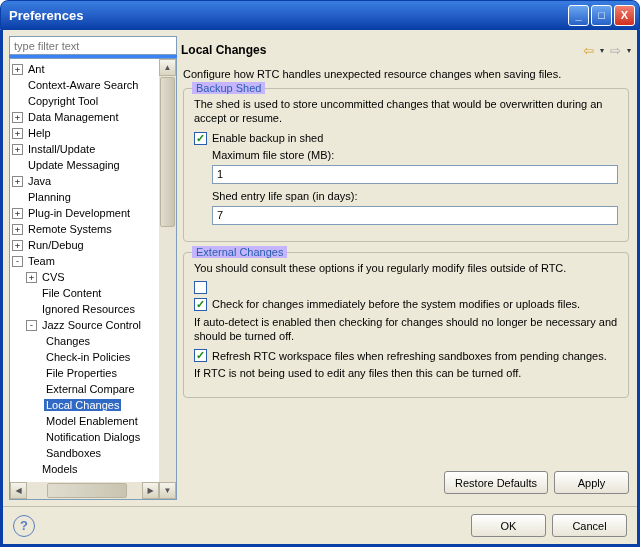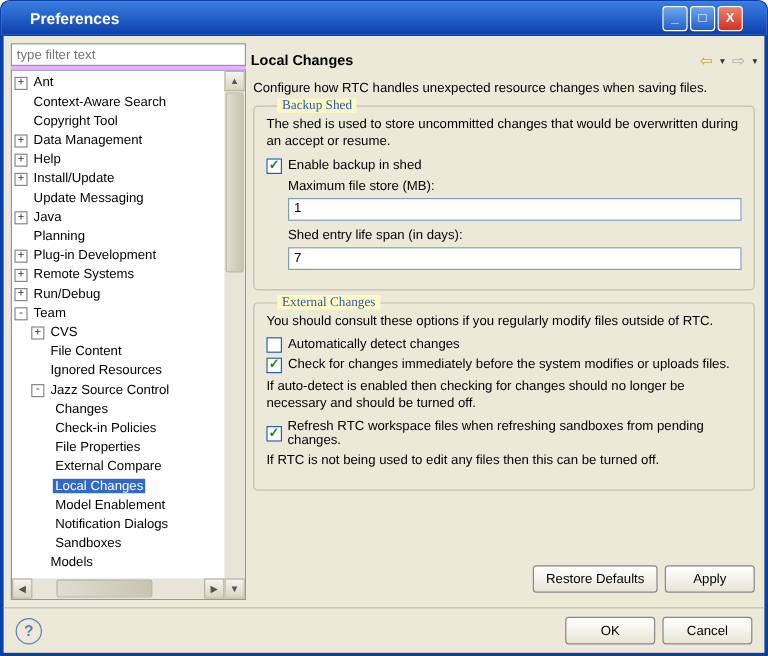--- a/index.html
+++ b/index.html
@@ -1,34 +1,34 @@
 <!DOCTYPE html>
 <html><head>
 <meta charset="utf-8">
 <style>
 * { box-sizing: border-box; margin: 0; padding: 0; }
 body { font-family: Tahoma, sans-serif; font-size: 11px; background: #fff; width: 640px; height: 547px; overflow: hidden; }
 
 
-.titlebar { height: 30px; background: linear-gradient(to bottom, #3a7de0 0%, #2560c8 50%, #0a3fa8 100%); display: flex; align-items: center; padding: 0 20px; border-radius: 8px 8px 0 0; border: 1px solid #0a3fa8; gap: 24px; }
+.titlebar { height: 30px; background: linear-gradient(to bottom, #3a7de0 0%, #2560c8 50%, #0a3fa8 100%); display: flex; align-items: center; padding: 0 4px; border-radius: 8px 8px 0 0; border: 1px solid #0a3fa8; gap: 24px; }
 .titlebar-title { color: #fff; font-weight: bold; font-size: 13px; margin-left: 4px; flex: 1; }
 .titlebar-btns { display: flex; gap: 2px; }
 .titlebar-btn { width: 21px; height: 21px; border: 1px solid #fff; border-radius: 3px; display: flex; align-items: center; justify-content: center; color: #fff; font-weight: bold; font-size: 11px; }
 .titlebar-btn.min { background: linear-gradient(to bottom, #6ba7f0, #2560c8); }
 .titlebar-btn.max { background: linear-gradient(to bottom, #6ba7f0, #2560c8); }
 .titlebar-btn.close { background: linear-gradient(to bottom, #f08070, #d03020); }
 
 
 .outer { border: 3px solid #0a3fa8; border-top: none; height: 517px; background: #ece9d8; display: flex; flex-direction: column; }
 
 
 .content { flex: 1; display: flex; padding: 6px; gap: 4px; overflow: hidden; }
 
 
-.left-panel { width: 196px; display: flex; flex-direction: column; background: #f0abfc; }
+.left-panel { width: 168px; display: flex; flex-direction: column; background: #3b82f6; }
 .filter-input { height: 19px; border: 1px solid #7f9db9; background: #fff; padding: 0 4px; font-size: 11px; color: #888; margin-bottom: 3px; }
 .tree-wrap { flex: 1; border: 1px solid #7f9db9; background: #fff; overflow: hidden; position: relative; }
 .tree-scroll { position: absolute; right: 0; top: 0; width: 17px; height: 100%; background: #e8e5d7; display: flex; flex-direction: column; }
 .scroll-btn { height: 17px; background: linear-gradient(to bottom,#f6f4ec,#d8d4c0); border: 1px solid #b8b4a0; display: flex; align-items: center; justify-content: center; font-size: 8px; color: #555; }
 .scroll-thumb { flex: 0 0 150px; background: linear-gradient(to right,#e0ddd0,#c8c4b0); border: 1px solid #b8b4a0; border-radius: 2px; margin: 1px; }
 .scroll-track { flex: 1; }
 .tree { padding: 2px 0; overflow: hidden; height: calc(100% - 17px); }
 .tree-hscroll { position: absolute; bottom: 0; left: 0; right: 17px; height: 17px; background: #e8e5d7; display: flex; }
 .tree-hscroll .scroll-btn { width: 17px; height: 17px; }
 .tree-hscroll .scroll-thumb { flex: 0 0 80px; margin-left: 20px; }
@@ -47,21 +47,21 @@
 .nav-arrows { display: flex; gap: 6px; align-items: center; }
 .arrow { font-size: 13px; }
 .arrow.back { color: #d9a030; }
 .arrow.fwd { color: #aaa; }
 .arrow.menu { color: #333; font-size: 8px; }
 
 .right-body { flex: 1; overflow-y: auto; padding: 4px 2px 0 2px; }
 .desc { margin-bottom: 8px; }
 
 .groupbox { border: 1px solid #c0beb0; border-radius: 4px; padding: 8px 10px 10px 10px; margin-bottom: 10px; position: relative; }
-.groupbox-title { position: absolute; top: -7px; left: 19px; background: #fef9c3; padding: 0 4px; color: #2a5db0; font-family: Liberation Serif, serif; }
+.groupbox-title { position: absolute; top: -7px; left: 8px; background: #c4b5fd; padding: 0 4px; color: #2a5db0; }
 .group-text { margin-bottom: 6px; line-height: 1.3; }
 
 .check-row { display: flex; align-items: center; margin: 4px 0; }
 .check { width: 13px; height: 13px; border: 1px solid #2a5db0; background: #fff; margin-right: 5px; display: inline-flex; align-items: center; justify-content: center; }
 .check.checked::after { content: "✓"; color: #1a8a1a; font-size: 11px; font-weight: bold; line-height: 1; }
 
 .field-block { margin-left: 18px; margin-top: 4px; }
 .field-label { margin-bottom: 4px; }
 .text-input { width: 100%; height: 19px; border: 1px solid #7f9db9; background: #fff; padding: 0 4px; font-size: 11px; margin-bottom: 6px; }
 
@@ -239,21 +239,20 @@
             <div class="field-label">Shed entry life span (in days):</div>
             <input class="text-input" value="7" style="">
           </div>
         </div>
 
         <div class="groupbox">
           <div class="groupbox-title">External Changes</div>
           <div class="group-text">You should consult these options if you regularly modify files outside of RTC.</div>
           <div class="check-row">
             <span class="check"></span>
-            <span>Automatically detect changes</span>
           </div>
           <div class="check-row">
             <span class="check checked"></span>
             <span>Check for changes immediately before the system modifies or uploads files.</span>
           </div>
           <div class="group-text">If auto-detect is enabled then checking for changes should no longer be necessary and should be turned off.</div>
           <div class="check-row">
             <span class="check checked"></span>
             <span>Refresh RTC workspace files when refreshing sandboxes from pending changes.</span>
           </div>

